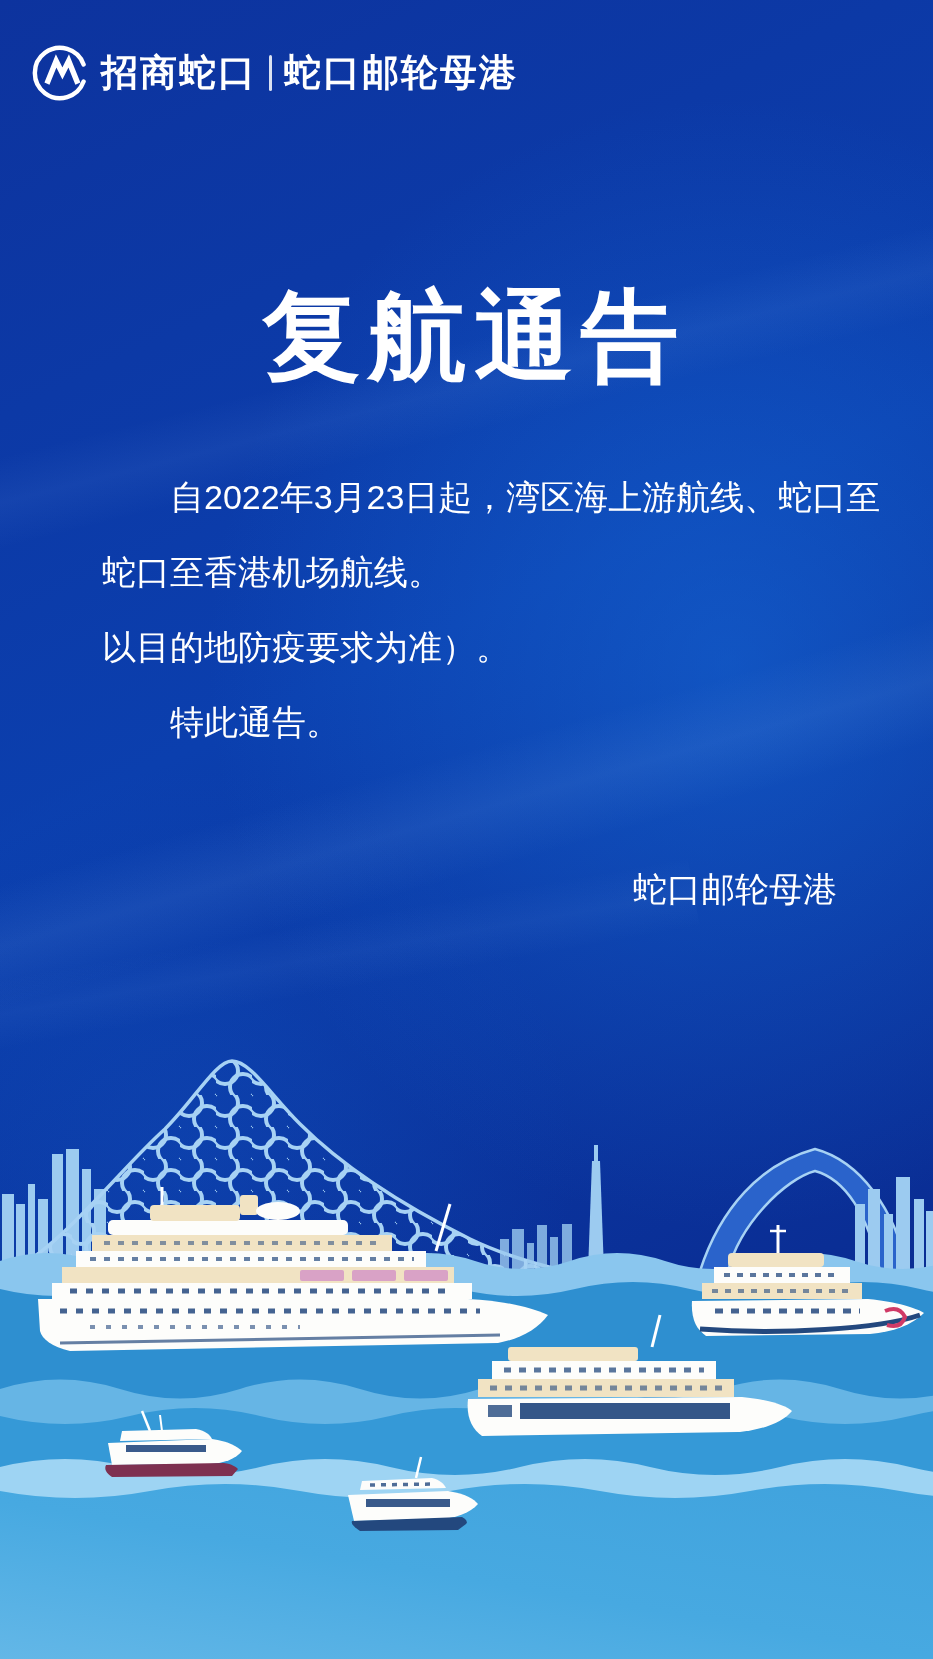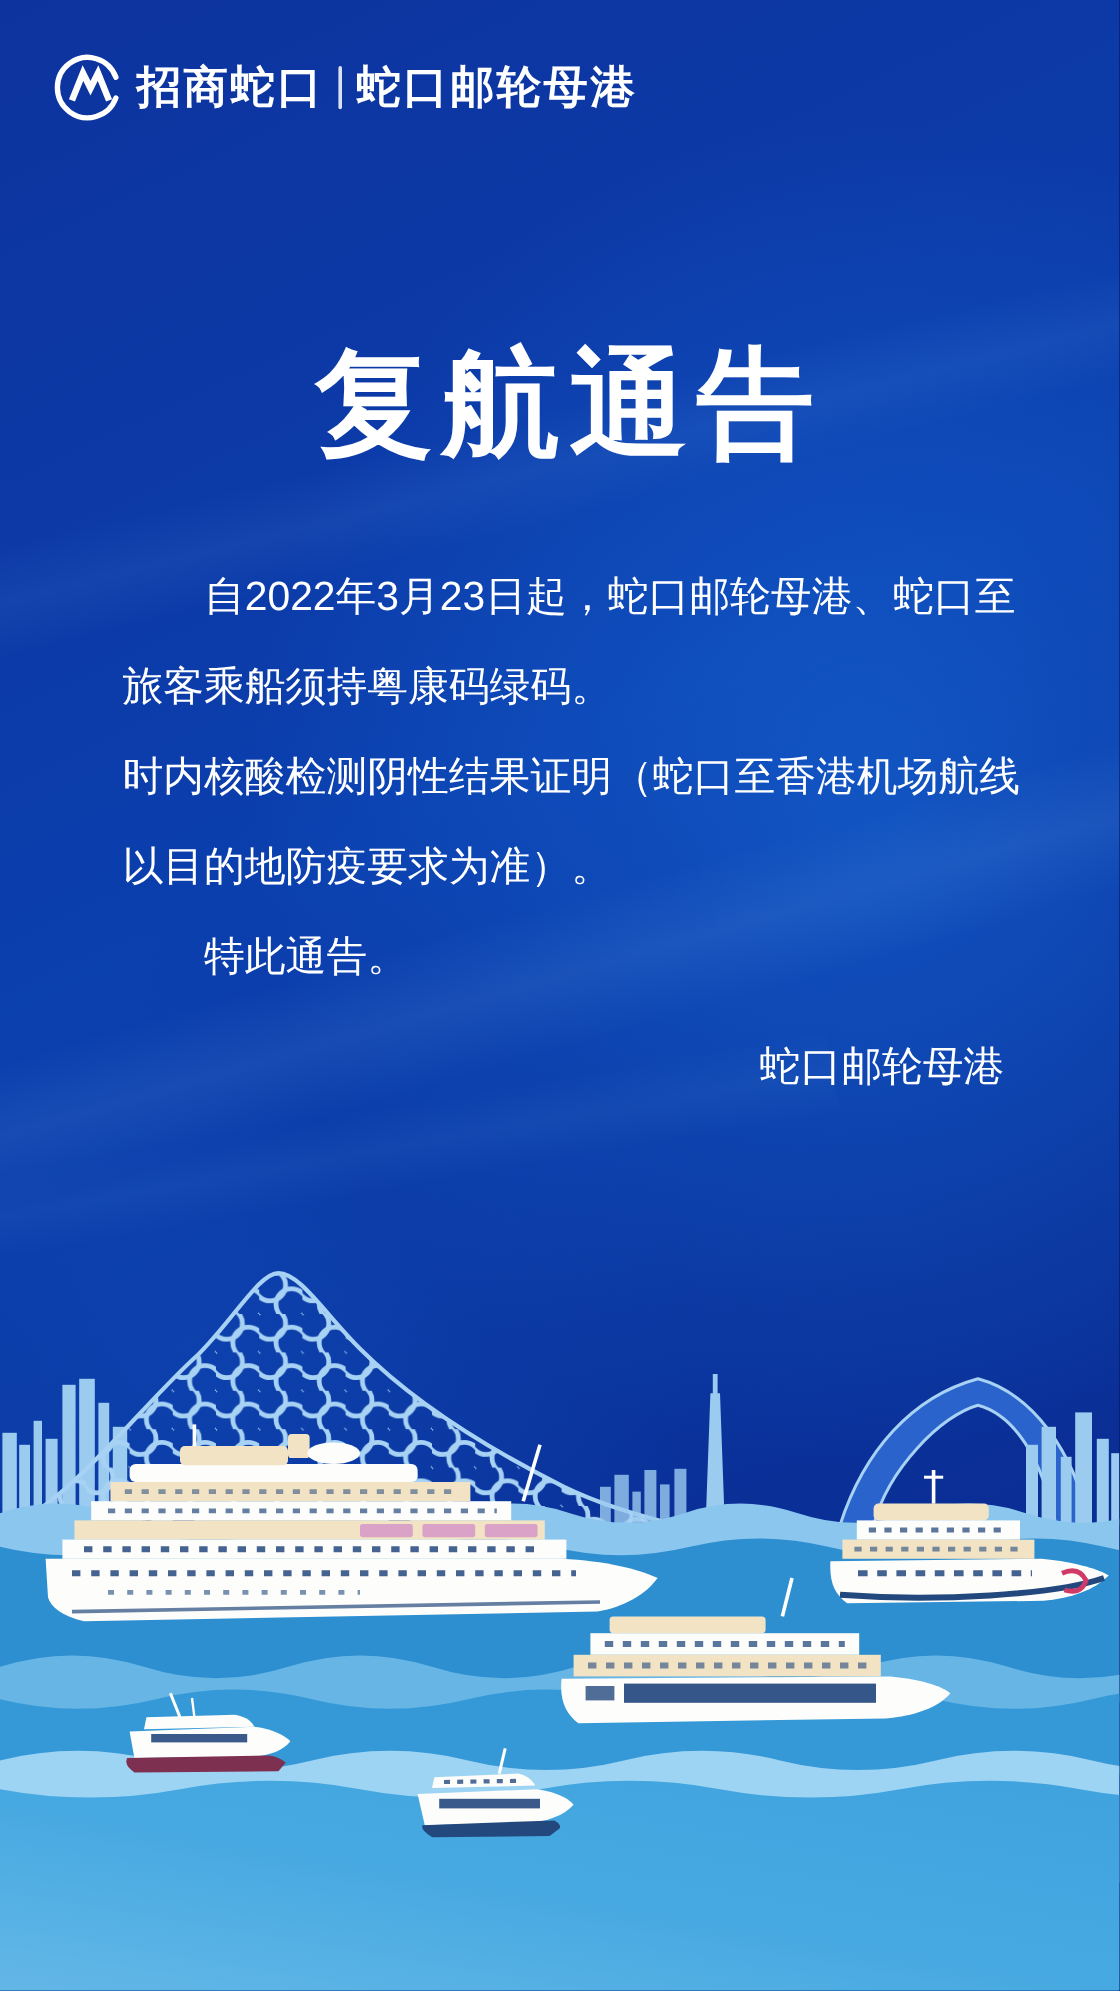--- a/index.html
+++ b/index.html
@@ -12,21 +12,21 @@
       linear-gradient(155deg, var(--bg-top,#0d339e) 0%, #0b3fae 40%, var(--bg-bottom,#0a2e95) 78%, #0a2a8c 100%);
   }
   .streak{position:absolute;pointer-events:none;}
   .streak1{left:-10%;top:330px;width:130%;height:90px;transform:rotate(-14deg);
     background:linear-gradient(180deg,transparent,rgba(140,190,255,.07),transparent);}
   .streak2{left:-5%;top:740px;width:120%;height:120px;transform:rotate(-16deg);
     background:linear-gradient(180deg,transparent,rgba(150,200,255,.09),transparent);}
   .streak3{left:-15%;top:930px;width:90%;height:70px;transform:rotate(-10deg);
     background:linear-gradient(180deg,transparent,rgba(140,190,255,.06),transparent);}
 
-  .header{position:absolute;left:44px;top:44px;display:flex;align-items:center;}
+  .header{position:absolute;left:31px;top:44px;display:flex;align-items:center;}
   .logo{width:58px;height:58px;margin-right:12px;}
   .brand{font-size:37px;font-weight:700;letter-spacing:2px;white-space:nowrap;}
   .brand-div{width:3px;height:36px;background:rgba(255,255,255,.85);margin:0 12px;border-radius:2px;}
 
   .title{position:absolute;left:16px;right:0;top:272px;text-align:center;
     font-size:98px;font-weight:700;letter-spacing:8px;}
 
   .body-text{position:absolute;left:102px;top:460px;width:780px;
     font-size:34px;line-height:75px;font-weight:500;}
   .line{white-space:nowrap;}
@@ -72,23 +72,22 @@
       <path d="M16.5 41 L26 17.5 L32.5 30.5 L39 17.5 L48.5 41" fill="none" stroke="#ffffff" stroke-width="5.6" stroke-linejoin="miter"></path>
     </svg>
     <span class="brand">招商蛇口</span>
     <span class="brand-div"></span>
     <span class="brand">蛇口邮轮母港</span>
   </div>
 
   <div class="title">复航通告</div>
 
   <div class="body-text">
-    <div class="line indent">自2022年3月23日起，蛇口邮轮母港、蛇口至</div>
-    <div class="line">旅客乘船须持粤康码绿码。</div>
-    <div class="line">时内核酸检测阴性结果证明（蛇口至香港机场航线</div>
+    <div class="line indent">自2022年3月23日起，湾区海上游航线、蛇口至</div>
+    <div class="line">蛇口至香港机场航线。</div>
     <div class="line">以目的地防疫要求为准）。</div>
     <div class="line indent">特此通告。</div>
   </div>
 
   <div class="sign-block">
     <div>蛇口邮轮母港</div>
   </div>
 
   <svg class="illustration" viewBox="0 0 933 660">
     <defs>

